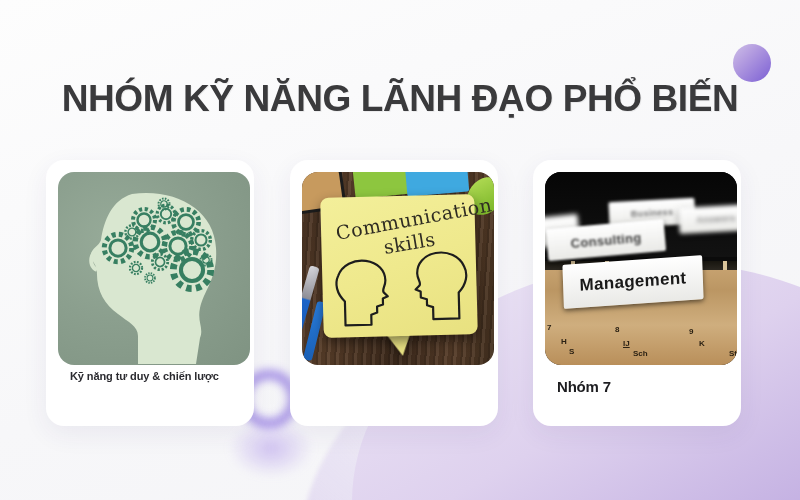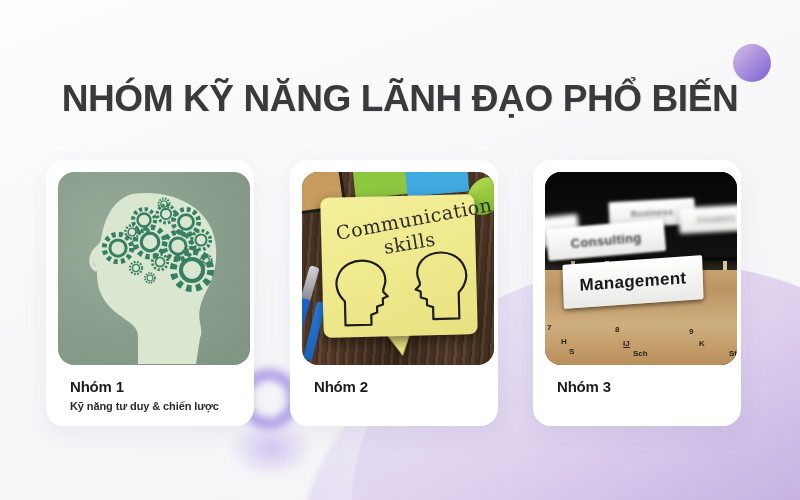--- a/index.html
+++ b/index.html
@@ -254,21 +254,20 @@
             <use href="#g1" x="72" y="76" transform="translate(72,76) scale(0.7) translate(-72,-76)"></use>
             <use href="#g1" x="48" y="82" transform="translate(48,82) scale(0.55) translate(-48,-82)"></use>
             <use href="#g1" x="44" y="46" transform="translate(44,46) scale(0.6) translate(-44,-46)"></use>
             <use href="#g1" x="76" y="18" transform="translate(76,18) scale(0.5) translate(-76,-18)"></use>
             <use href="#g1" x="118" y="74" transform="translate(118,74) scale(0.5) translate(-118,-74)"></use>
             <use href="#g1" x="62" y="92" transform="translate(62,92) scale(0.45) translate(-62,-92)"></use>
           </g>
         </svg>
       </div>
     </div>
-    <div class="card-title">Nhóm 1</div>
     <div class="card-sub">Kỹ năng tư duy &amp; chiến lược</div>
   </div>
 
   <div class="card c2">
     <div class="thumb t2">
       <div class="book-case"></div>
       <div class="book-green"></div>
       <div class="book-blue"></div>
       <div class="leaf"></div>
       <div class="pen"></div>
@@ -282,21 +281,20 @@
           <path d="M22 128 L22 104 C14 96 12 86 16 78 C20 68 32 62 44 64
                    C56 66 63 74 63 84 C63 90 59 93 61 96 L65 100 L60 102
                    L60 108 L54 110 L54 116 L48 118 L48 128 Z" fill="none" stroke="#1d1d1d" stroke-width="2.2" stroke-linejoin="round"></path>
 
           <path d="M136 124 L136 98 C144 90 146 80 142 72 C138 62 126 56 114 58
                    C102 60 95 68 95 78 C95 84 99 87 97 90 L93 94 L98 96
                    L98 102 L104 104 L104 110 L110 112 L110 124 Z" fill="none" stroke="#1d1d1d" stroke-width="2.2" stroke-linejoin="round"></path>
         </svg>
       </div>
     </div>
-    <div class="card-title">Nhóm 2</div>
   </div>
 
   <div class="card c3">
     <div class="thumb t3">
       <div class="black-top"></div>
       <div class="folder-body">
         <div class="letters">
           <span style="left:8px; top:2px;">7</span>
           <span style="left:76px; top:4px;">8</span>
           <span style="left:150px; top:6px;">9</span>
@@ -314,16 +312,16 @@
         <div class="rail-tick" style="left:100px"></div>
         <div class="rail-tick" style="left:140px"></div>
         <div class="rail-tick" style="left:178px"></div>
       </div>
       <div class="tab tab-blur-c"></div>
       <div class="tab tab-blur-a">Business</div>
       <div class="tab tab-blur-b">Answers</div>
       <div class="tab tab-cons">Consulting</div>
       <div class="tab tab-mgmt">Management</div>
     </div>
-    <div class="card-title">Nhóm 3</div>
+    <div class="card-title">Nhóm 7</div>
   </div>
 
 </div>
 
 </body></html>

